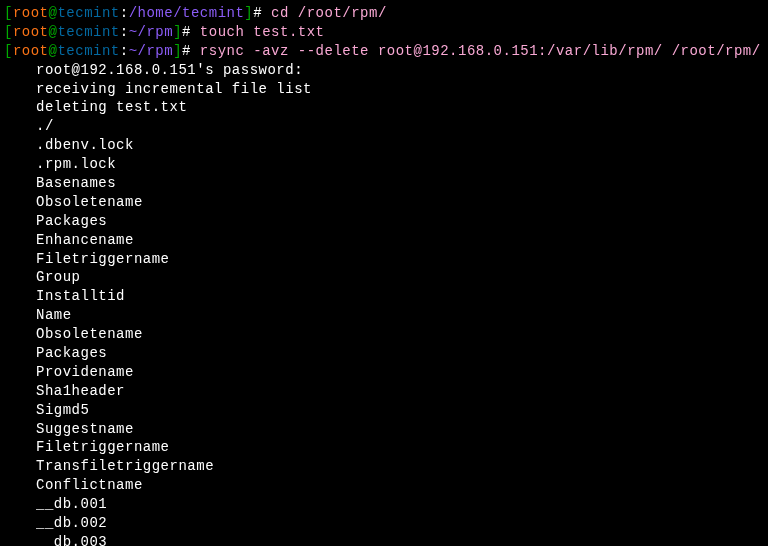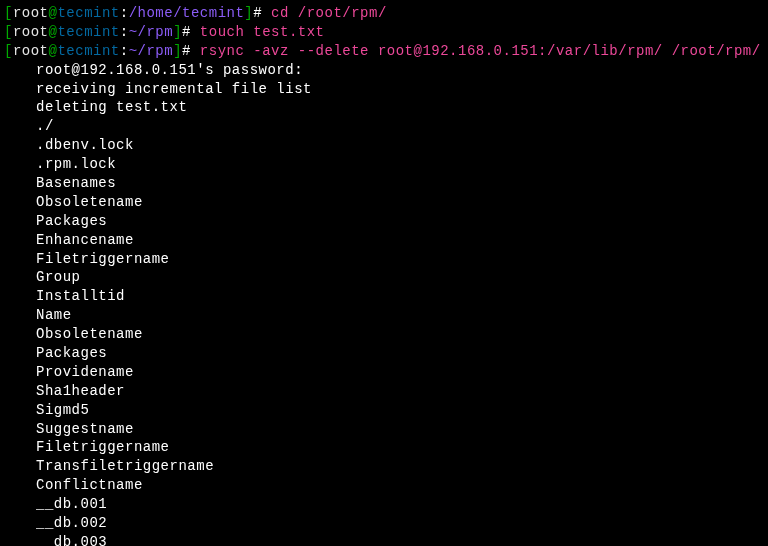--- a/index.html
+++ b/index.html
@@ -19,42 +19,42 @@
       overflow: hidden;
       letter-spacing: 0.5px;
     }
     .line {
       white-space: pre;
     }
     .prompt-open {
       color: #00aa00;
     }
     .prompt-user {
-      color: #e5e5e5;
+      color: #f97316;
     }
     .prompt-at {
       color: #00aa00;
     }
     .prompt-host {
       color: #0369a1;
     }
     .prompt-colon {
       color: #ffffff;
     }
     .prompt-path {
       color: #8b5cf6;
     }
     .prompt-close {
       color: #00aa00;
     }
     .prompt-hash {
       color: #ffffff;
     }
     .cmd {
-      color: #ec4899;
+      color: #f9a8d4;
       text-align: center;
     }
     .output {
       color: #ffffff;
       margin-left: 32px;
     }
   </style>
 </head>
 <body>
 

